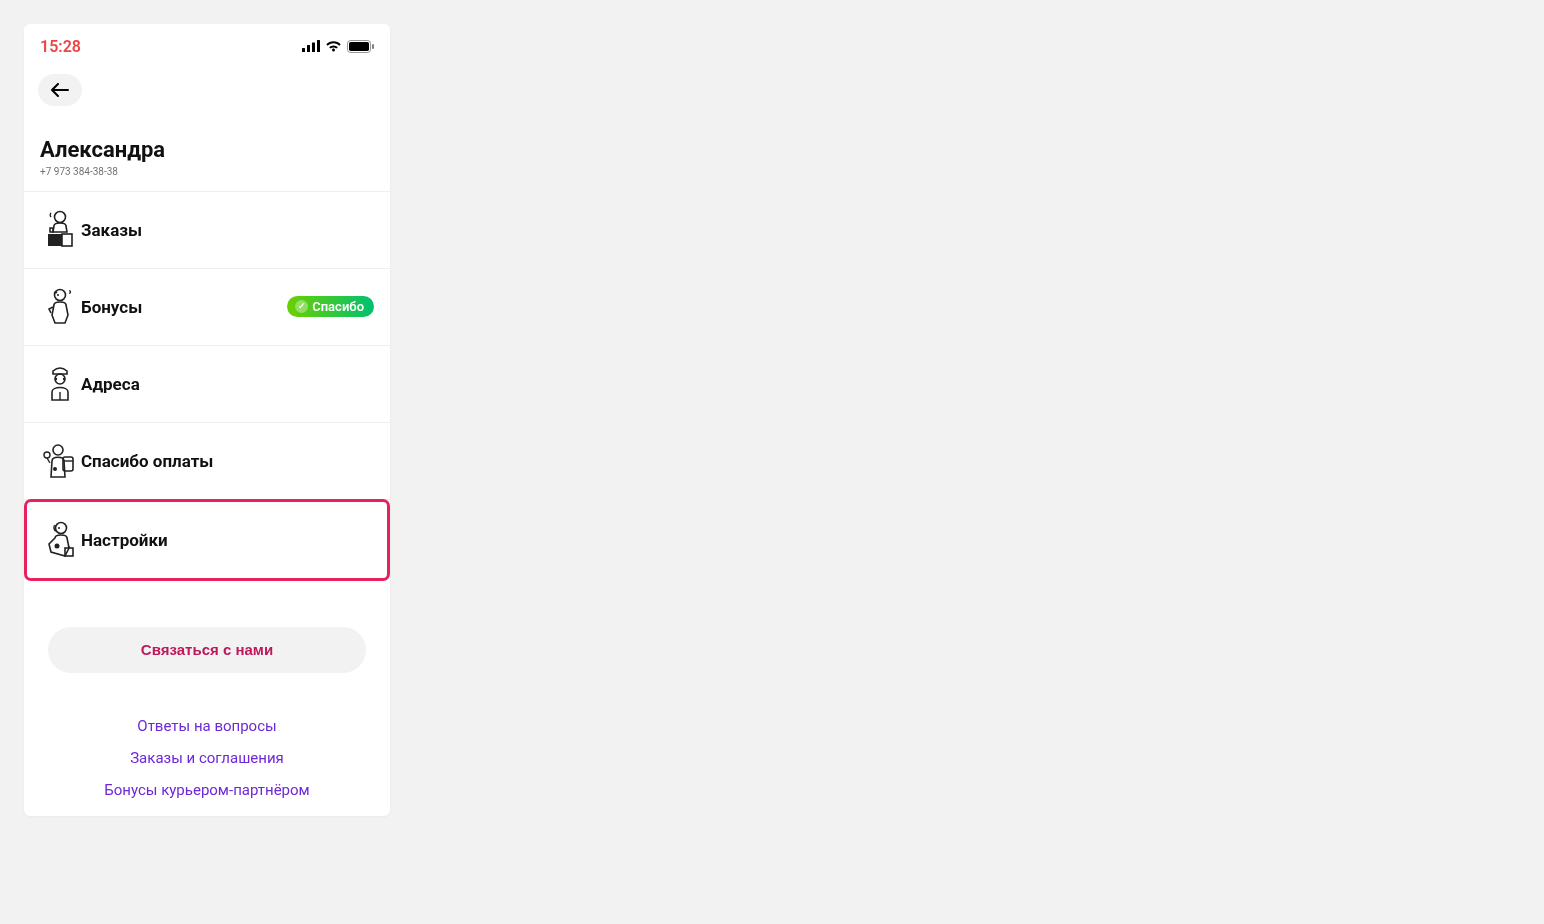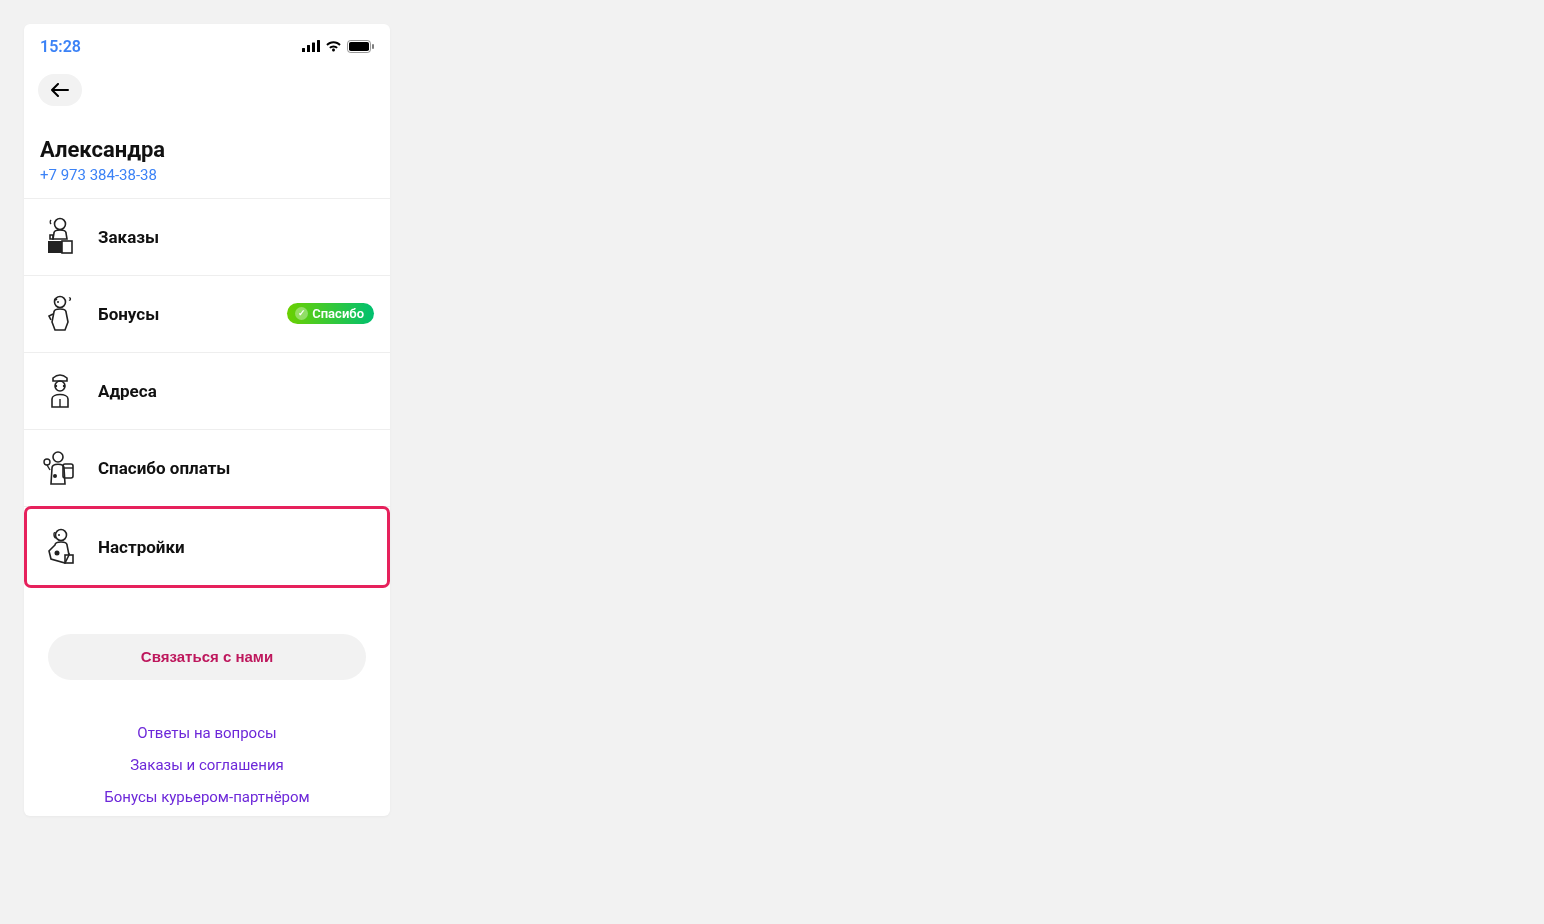--- a/index.html
+++ b/index.html
@@ -21,21 +21,21 @@
     flex-direction: column;
   }
   .status-bar {
     height: 44px;
     padding: 0 16px;
     display: flex;
     align-items: center;
     justify-content: space-between;
     font-size: 16px;
     font-weight: 600;
-    color: #3b82f6;
+    color: #ef4444;
   }
   .status-icons {
     display: flex;
     align-items: center;
     gap: 5px;
   }
   .signal-icon, .wifi-icon, .battery-icon {
     display: inline-flex;
     align-items: center;
   }
@@ -56,32 +56,32 @@
     padding: 30px 16px 14px;
     border-bottom: 1px solid #eee;
   }
   .profile-name {
     font-size: 22px;
     font-weight: 700;
     color: #111;
     line-height: 1.25;
   }
   .profile-phone {
-    font-size: 15px;
-    color: #3b82f6;
+    font-size: 10px;
+    color: #737373;
     margin-top: 2px;
   }
   .menu {
     display: flex;
     flex-direction: column;
   }
   .menu-item {
     display: flex;
     align-items: center;
-    gap: 18px;
+    gap: 1px;
     padding: 16px 16px;
     border-bottom: 1px solid #eee;
     cursor: pointer;
     position: relative;
   }
   .menu-item:last-child {
     border-bottom: none;
   }
   .menu-item.highlighted {
     border: 3px solid #e6215c;

